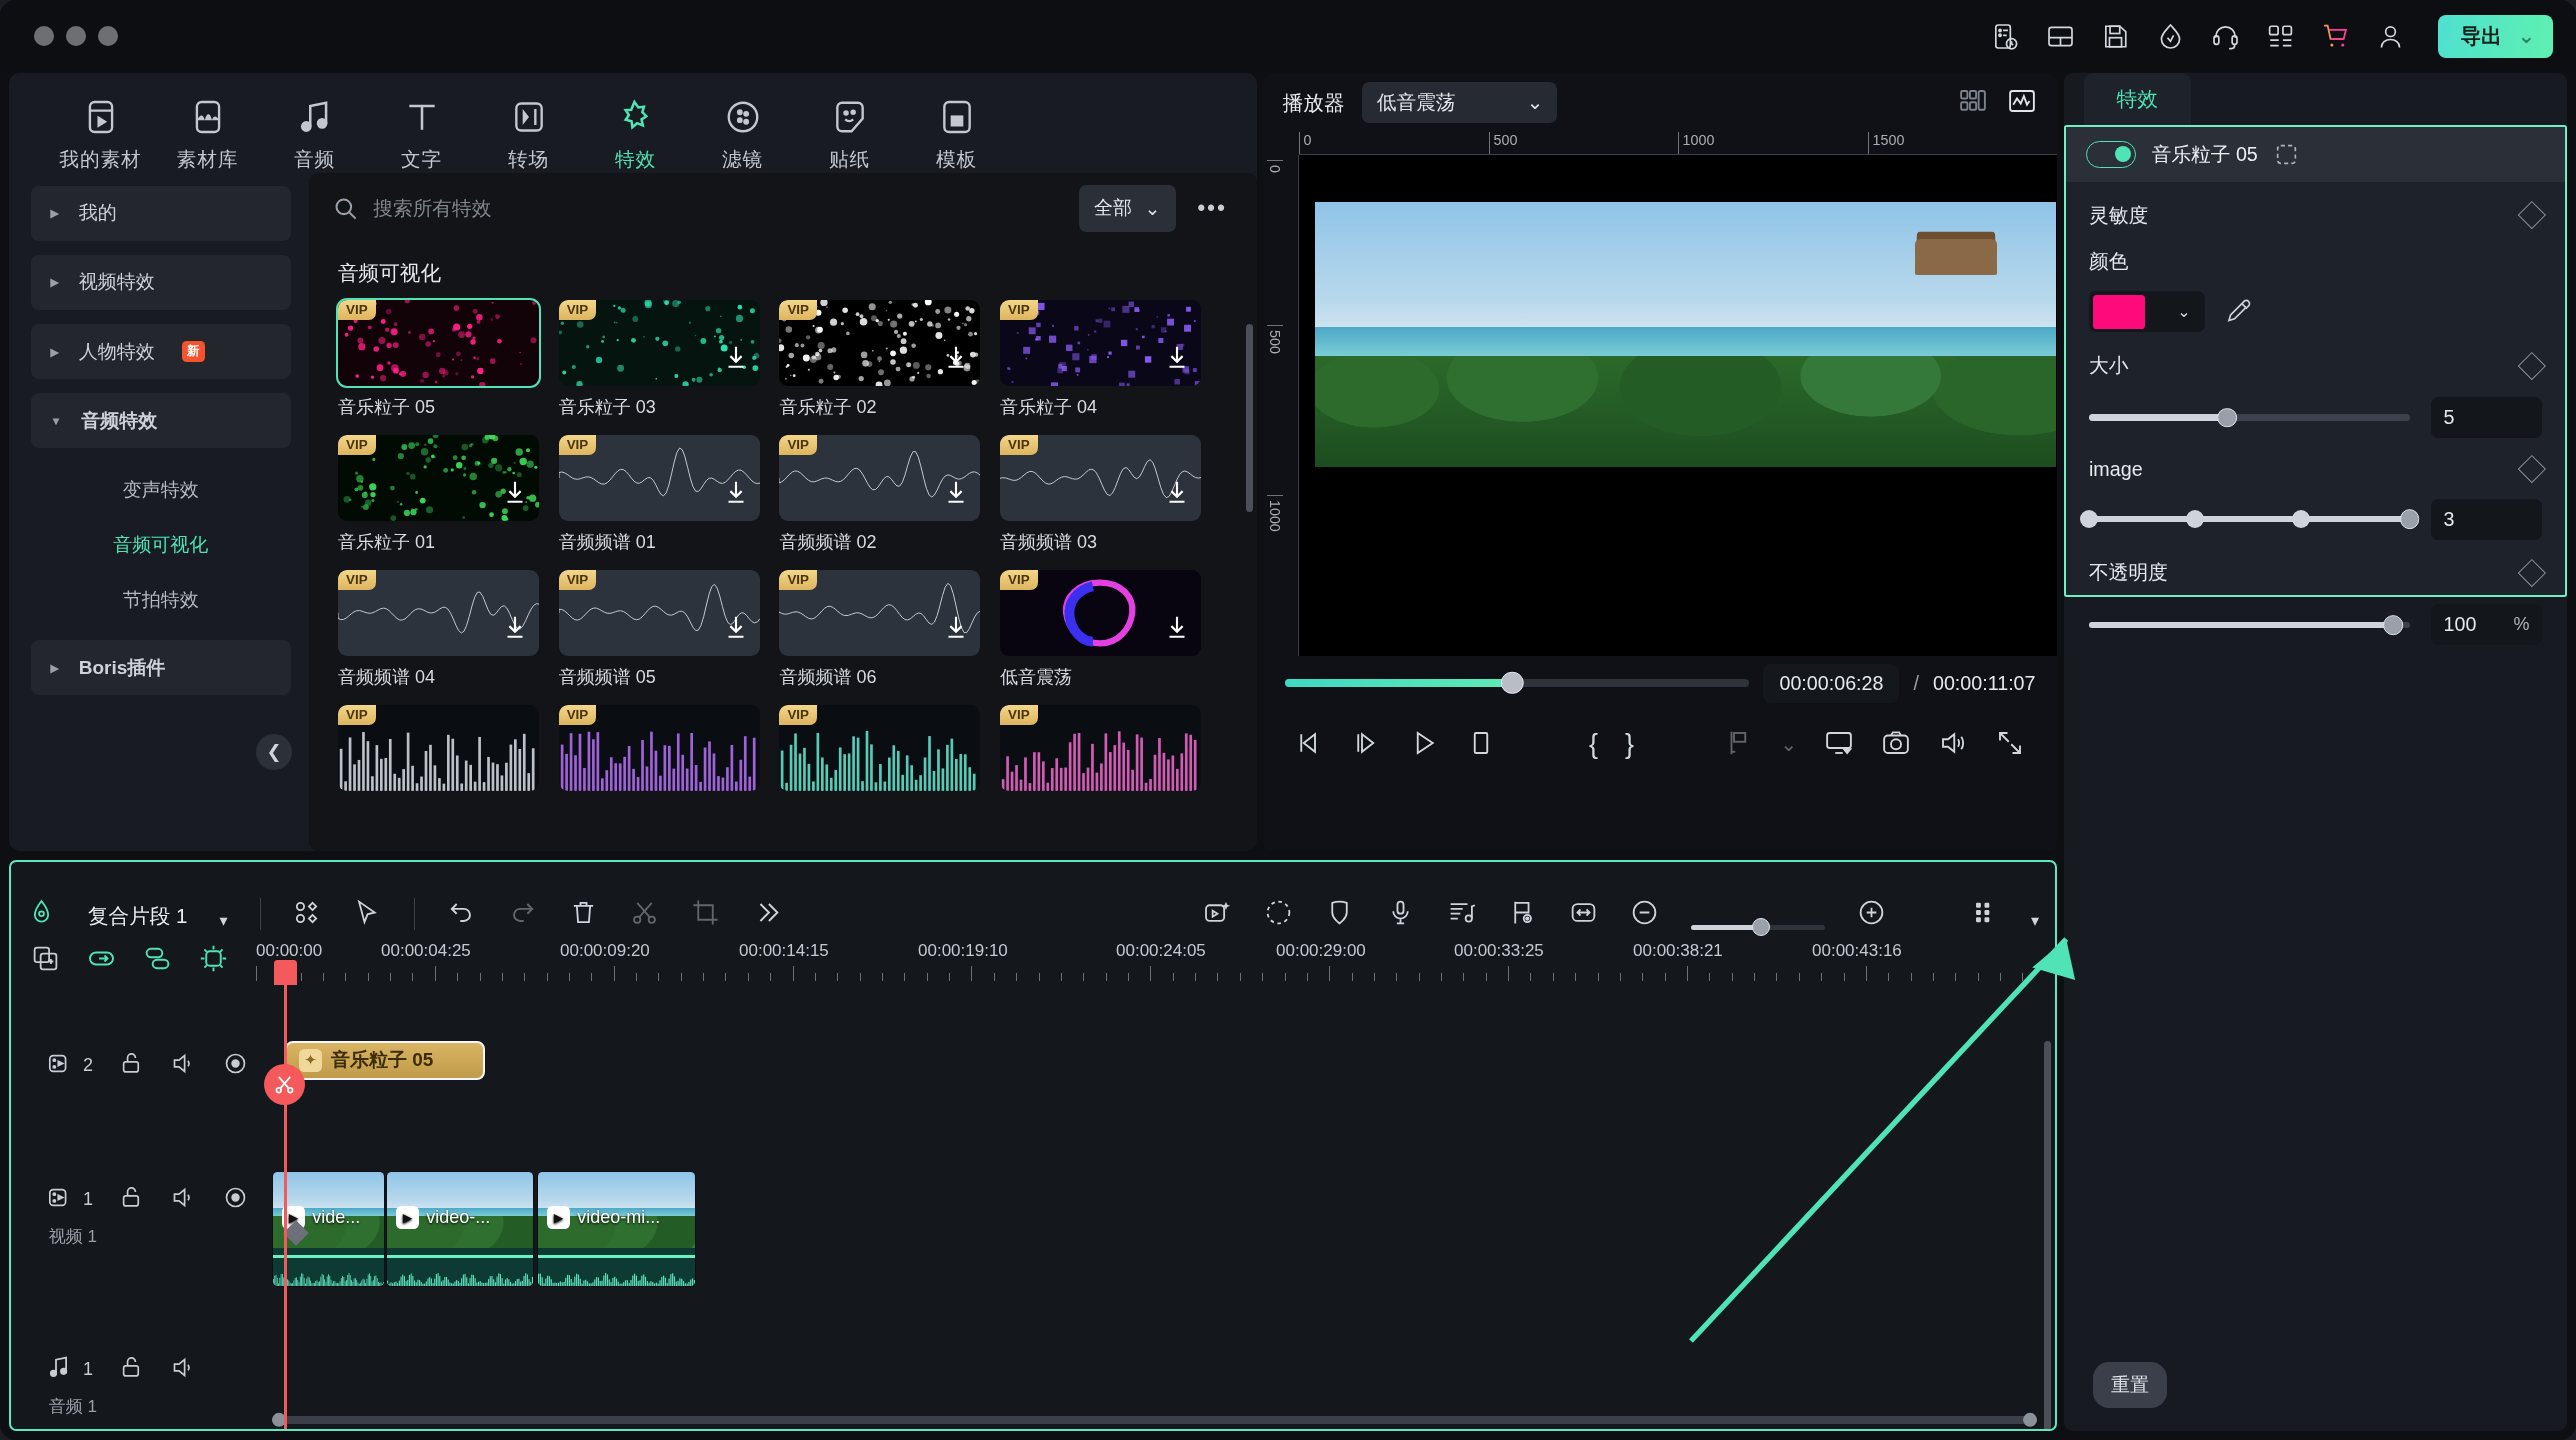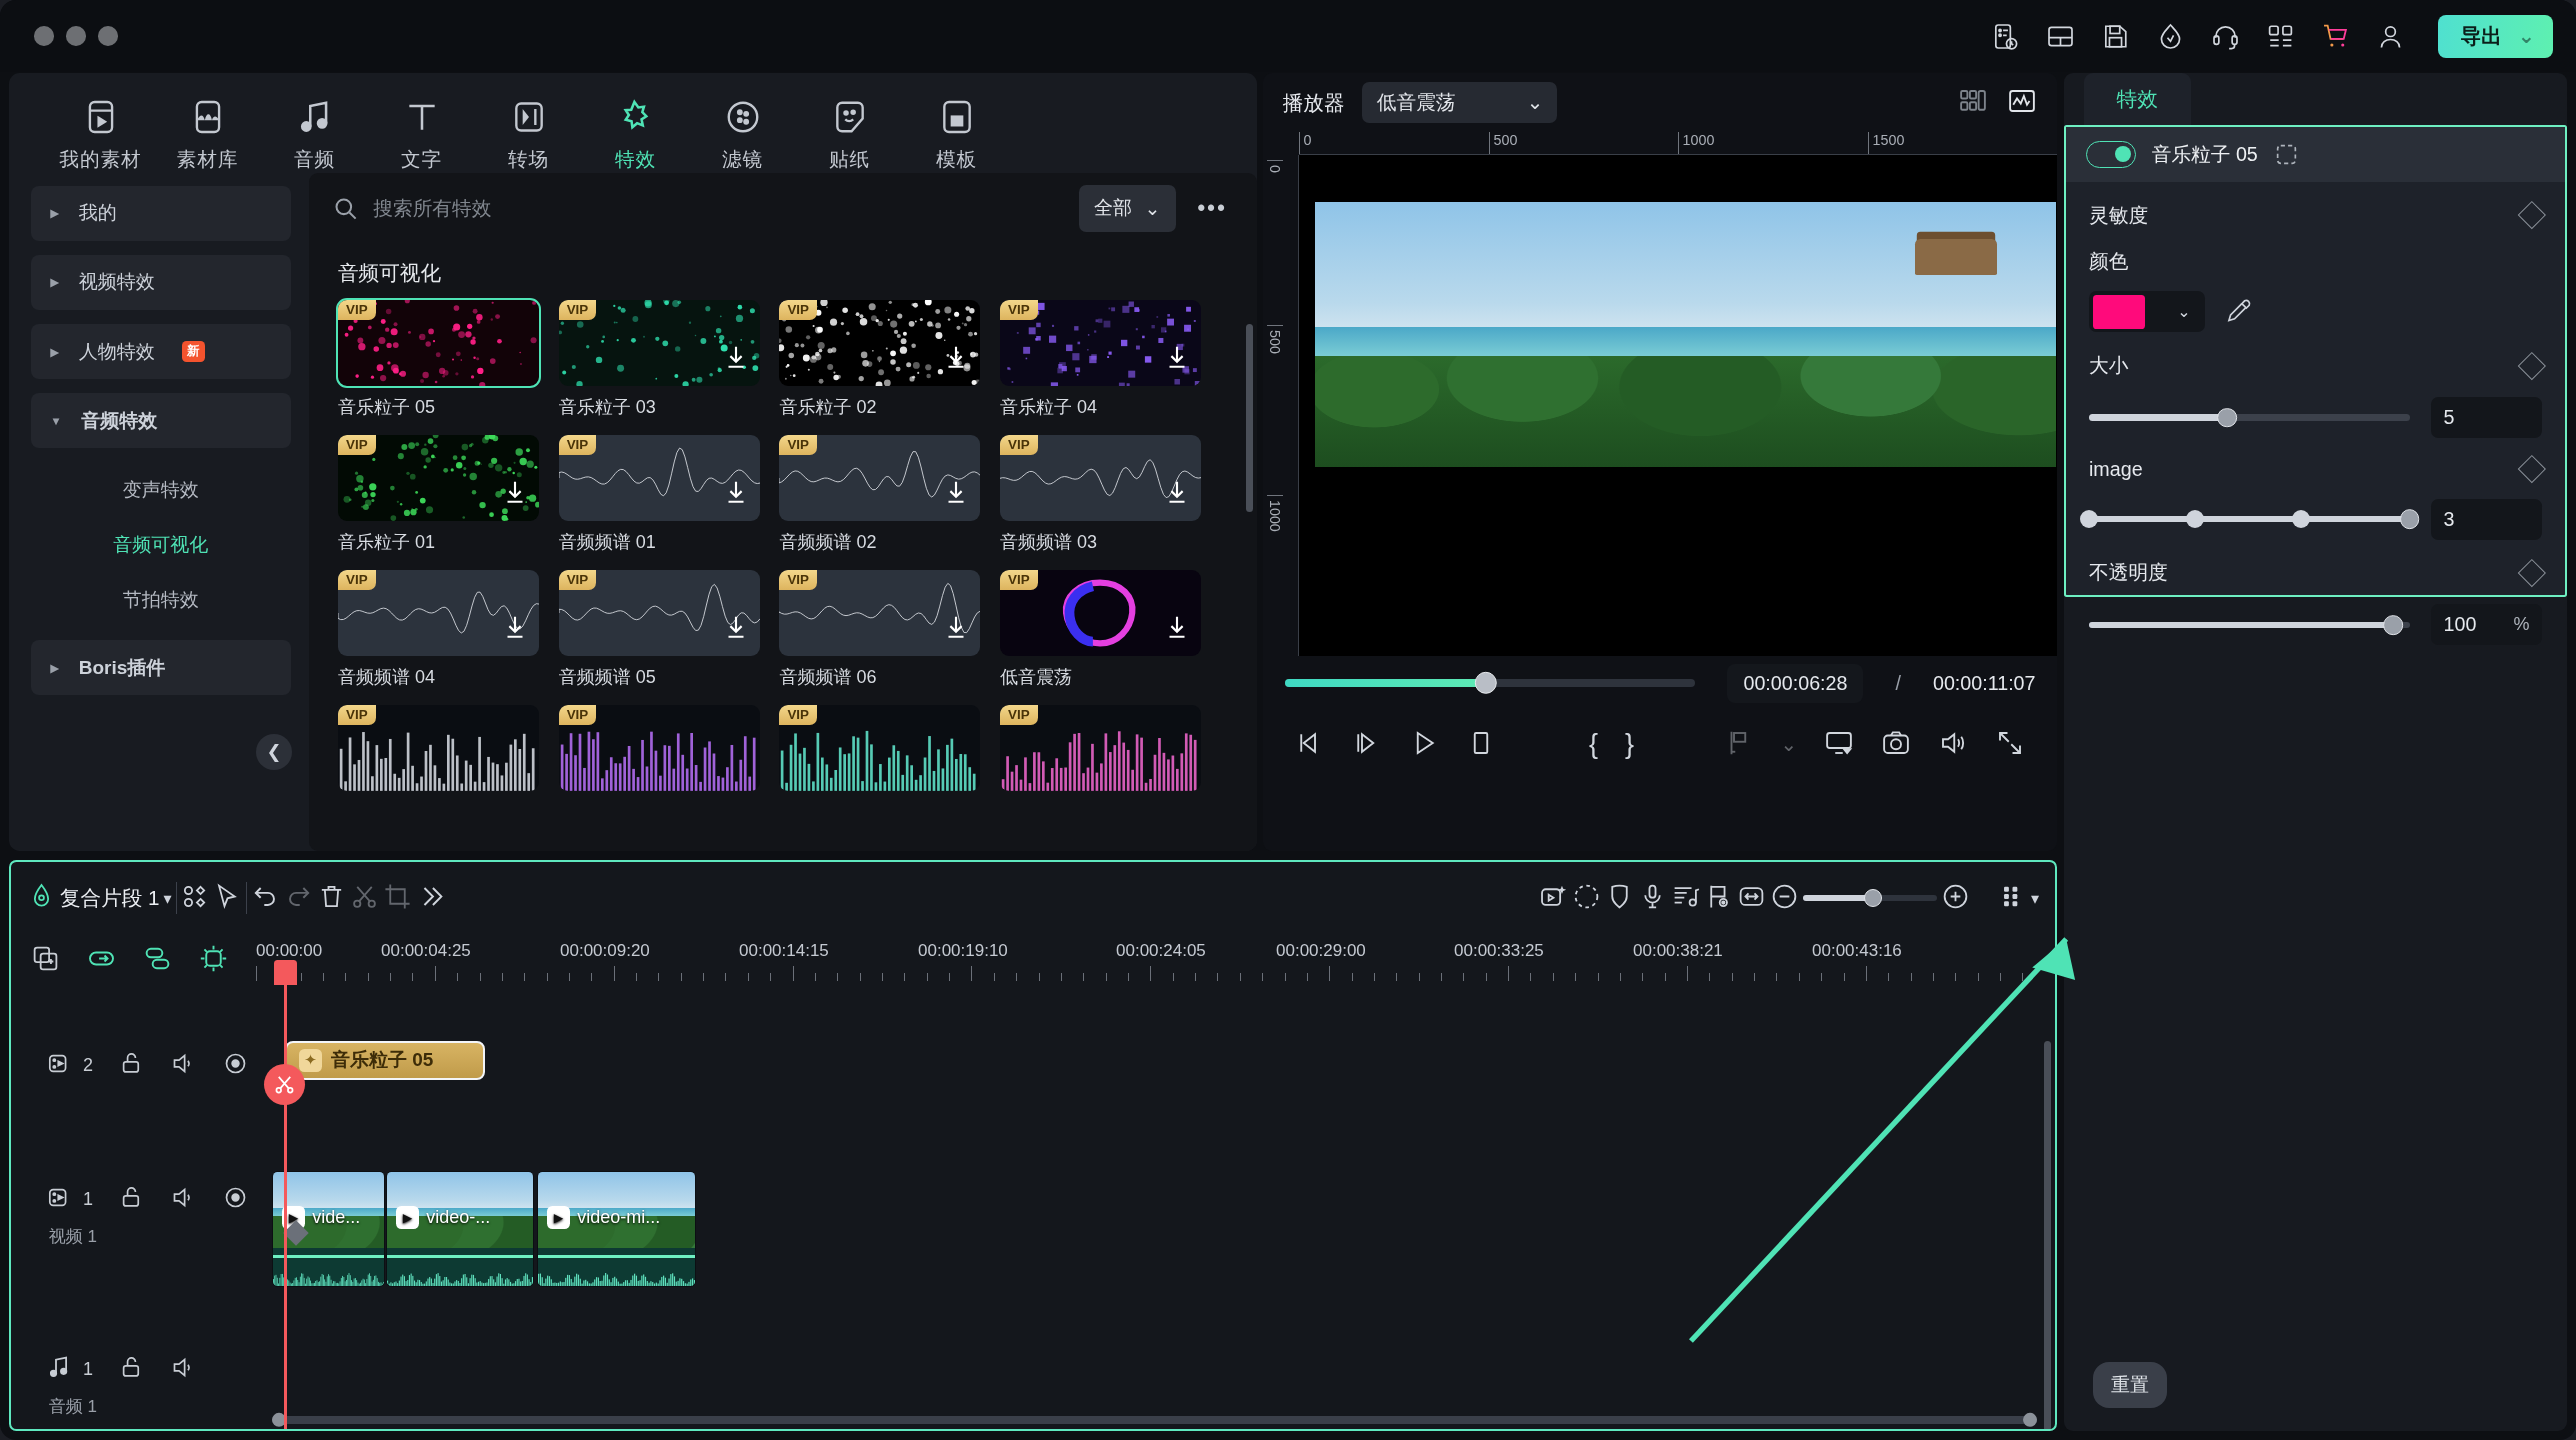--- a/index.html
+++ b/index.html
@@ -158,21 +158,21 @@
     position:absolute; left:0; right:0; bottom:0; height:42%;
     background:
       radial-gradient(ellipse 107px 63px at 8% 30%, #2d6b2c 0 60%, transparent 61%),
       radial-gradient(ellipse 125px 72px at 28% 20%, #2f7030 0 60%, transparent 61%),
       radial-gradient(ellipse 134px 81px at 52% 28%, #245c25 0 60%, transparent 61%),
       radial-gradient(ellipse 116px 67px at 75% 18%, #35793a 0 60%, transparent 61%),
       radial-gradient(ellipse 143px 76px at 95% 30%, #2a6529 0 60%, transparent 61%),
       linear-gradient(#2b6a2b, #1d4d1f);
   }
   .hut { position:absolute; right:8%; top:14%; width:82px; height:36px; background:#8a6a46; border-radius:5.4px 5.4px 1.8px 1.8px; box-shadow:0 -9px 0 -1.8px #6d4f30; }
-  .play-scrub { display:flex; align-items:center; height: 54px; padding: 0 21.5px; gap: 32px; }
+  .play-scrub { display:flex; align-items:center; height: 54px; padding: 0 21.5px; gap: 14px; }
   .track { flex: 1; height: 8px; border-radius: 4.5px; background: #2e333c; position: relative; }
   .track .fill { position:absolute; left:0; top:0; bottom:0; width: 49%; background: linear-gradient(90deg,#3fd9c3,#5eeab4); border-radius:4.5px; }
   .track .knob { position:absolute; left: 49%; top: 50%; transform: translate(-50%,-50%); width: 22.4px; height: 22.4px; border-radius:50%; background:#b9bec6; border:1.8px solid #e9ecef; }
   .tc-cur { background:#14171c; border-radius:8px; padding: 8px 16px; color:#e6e9ee; font-size:19.7px; }
   .tc-sep { color:#9aa0a9; font-size:19.7px; }
   .tc-tot { color:#e6e9ee; font-size:19.7px; }
   .transport { display:flex; align-items:center; height: 68px; padding: 0 32px; gap: 27px; color:#d2d7de; }
   .transport svg { width: 30px; height: 30px; }
   .transport .gap { width: 39px; }
   .transport .right { margin-left: auto; display:flex; gap: 27px; align-items:center; }
@@ -234,21 +234,21 @@
     background:#3a3f49; color:#dfe3e8; font-size:19px;
     border-radius:16px; padding: 9.8px 18px;
   }
 
   
   .timeline {
     position:absolute; left:9px; top:860px; right: 519px; bottom: 9px;
     background:#14171c; border: 2.7px solid #5fe8bf; border-radius: 7.2px;
     overflow:hidden;
   }
-  .tl-toolbar { height: 72px; display:flex; align-items:center; padding: 4px 16px; gap: 4px; color:#cfd4dc; }
+  .tl-toolbar { height: 72px; display:flex; align-items:flex-end; padding: 4px 16px; gap: 32px; color:#cfd4dc; }
   .tl-toolbar svg { width: 29px; height:29px; }
   .comp-name { color:#eceff3; font-size:20.6px; }
   .vline { width:0.9px; height: 32px; background:#3c414b; }
   .zoom-slider { width: 134px; height:5.4px; background:#2e333c; border-radius:3.6px; position:relative; }
   .zoom-slider .f { position:absolute; left:0; top:0; bottom:0; width:52%; background:#cfd4dc; border-radius:3.6px; }
   .zoom-slider .k { position:absolute; left:52%; top:50%; transform:translate(-50%,-50%); width:18px; height:18px; border-radius:50%; background:#9aa0a9; border:1.8px solid #e2e5ea;}
   .tl-sub { height: 52px; display:flex; align-items:center; padding-left: 19.7px; gap: 27px; position:relative; }
   .tl-sub svg { width:29px; height:29px; }
   .ruler {
     position:absolute; left: 261px; right: 0; top: 72px; height: 52px;

